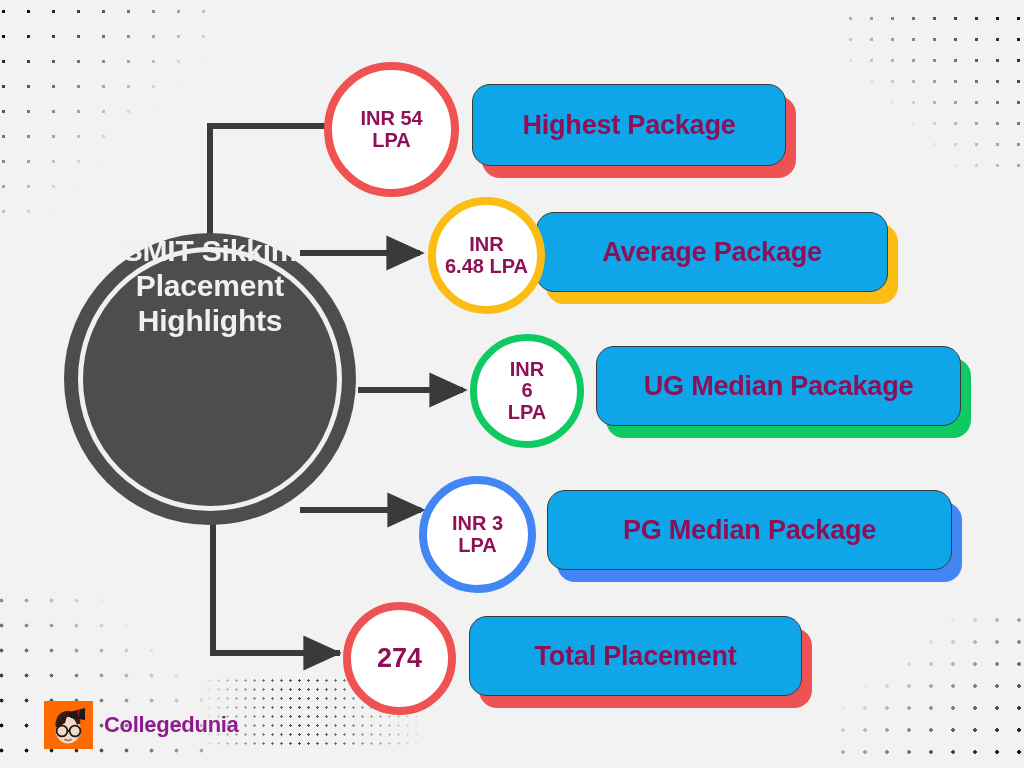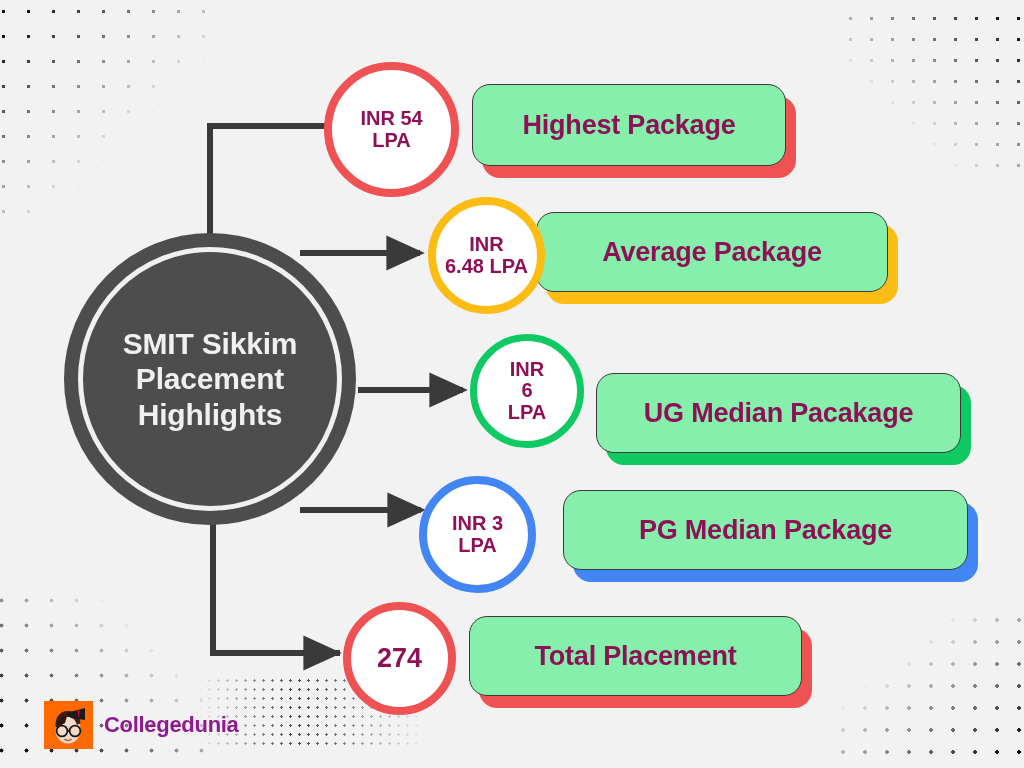--- a/index.html
+++ b/index.html
@@ -84,21 +84,21 @@
   
   .hub {
     position: absolute;
     left: 64px;
     top: 233px;
     width: 292px;
     height: 292px;
     border-radius: 50%;
     background: #4d4d4d;
     display: flex;
-    align-items: center;
+    align-items: flex-start;
     justify-content: center;
     box-sizing: border-box;
   }
   .hub-inner-ring {
     position: absolute;
     left: 14px; top: 14px;
     width: 264px; height: 264px;
     border-radius: 50%;
     border: 5px solid #f0f0f0;
     box-sizing: border-box;
@@ -130,21 +130,21 @@
     width: 100%;
     height: 100%;
     border-radius: 18px;
     box-sizing: border-box;
   }
   .pill {
     position: absolute;
     left: 0; top: 0;
     width: 100%;
     height: 100%;
-    background: #86efac;
+    background: #0ea5e9;
     border: 1.6px solid #3a3a3a;
     border-radius: 18px;
     box-sizing: border-box;
     display: flex;
     align-items: center;
     justify-content: center;
   }
   .pill-label {
     color: #8e1056;
     font-size: 27px;
@@ -251,35 +251,35 @@
         <span class="pill-label">Average Package</span>
       </div>
     </div>
     <div class="badge" style="left:0px; top:0px; width:117px; height:117px; border:8px solid #fbbc14;">
       <span class="badge-value">INR
 6.48 LPA</span>
     </div>
   </div>
 
   <div class="row" style="left:470px; top:334px; width:505px; height:114px;">
-    <div class="pill-wrap" style="left:126px; top:12px; width:365px; height:80px;margin-top:27px;">
+    <div class="pill-wrap" style="left:126px; top:12px; width:365px; height:80px;">
         <div class="pill-shadow" style="background:#0fc963;"></div>
       <div class="pill">
         <span class="pill-label">UG Median Pacakage</span>
       </div>
     </div>
     <div class="badge" style="left:0px; top:0px; width:114px; height:114px; border:7px solid #0fc963;">
       <span class="badge-value">INR
 6
 LPA</span>
     </div>
   </div>
 
   <div class="row" style="left:419px; top:476px; width:560px; height:117px;">
-    <div class="pill-wrap" style="left:144px; top:14px; width:405px; height:80px;">
+    <div class="pill-wrap" style="left:128px; top:14px; width:405px; height:80px;">
       <div class="pill-shadow" style="background:#4285f4;"></div>
       <div class="pill">
         <span class="pill-label">PG Median Package</span>
       </div>
     </div>
     <div class="badge" style="left:0px; top:0px; width:117px; height:117px; border:8px solid #4285f4;">
       <span class="badge-value">INR 3
 LPA</span>
     </div>
   </div>

